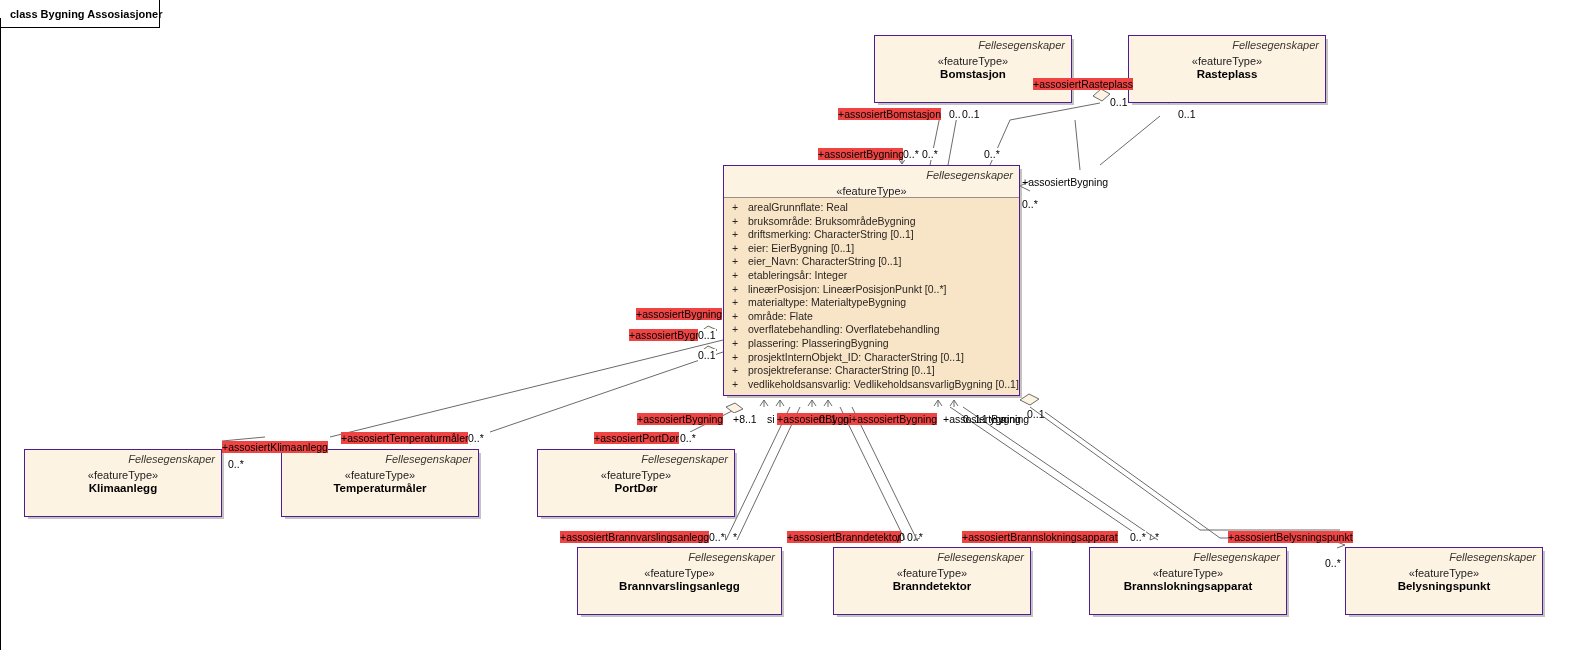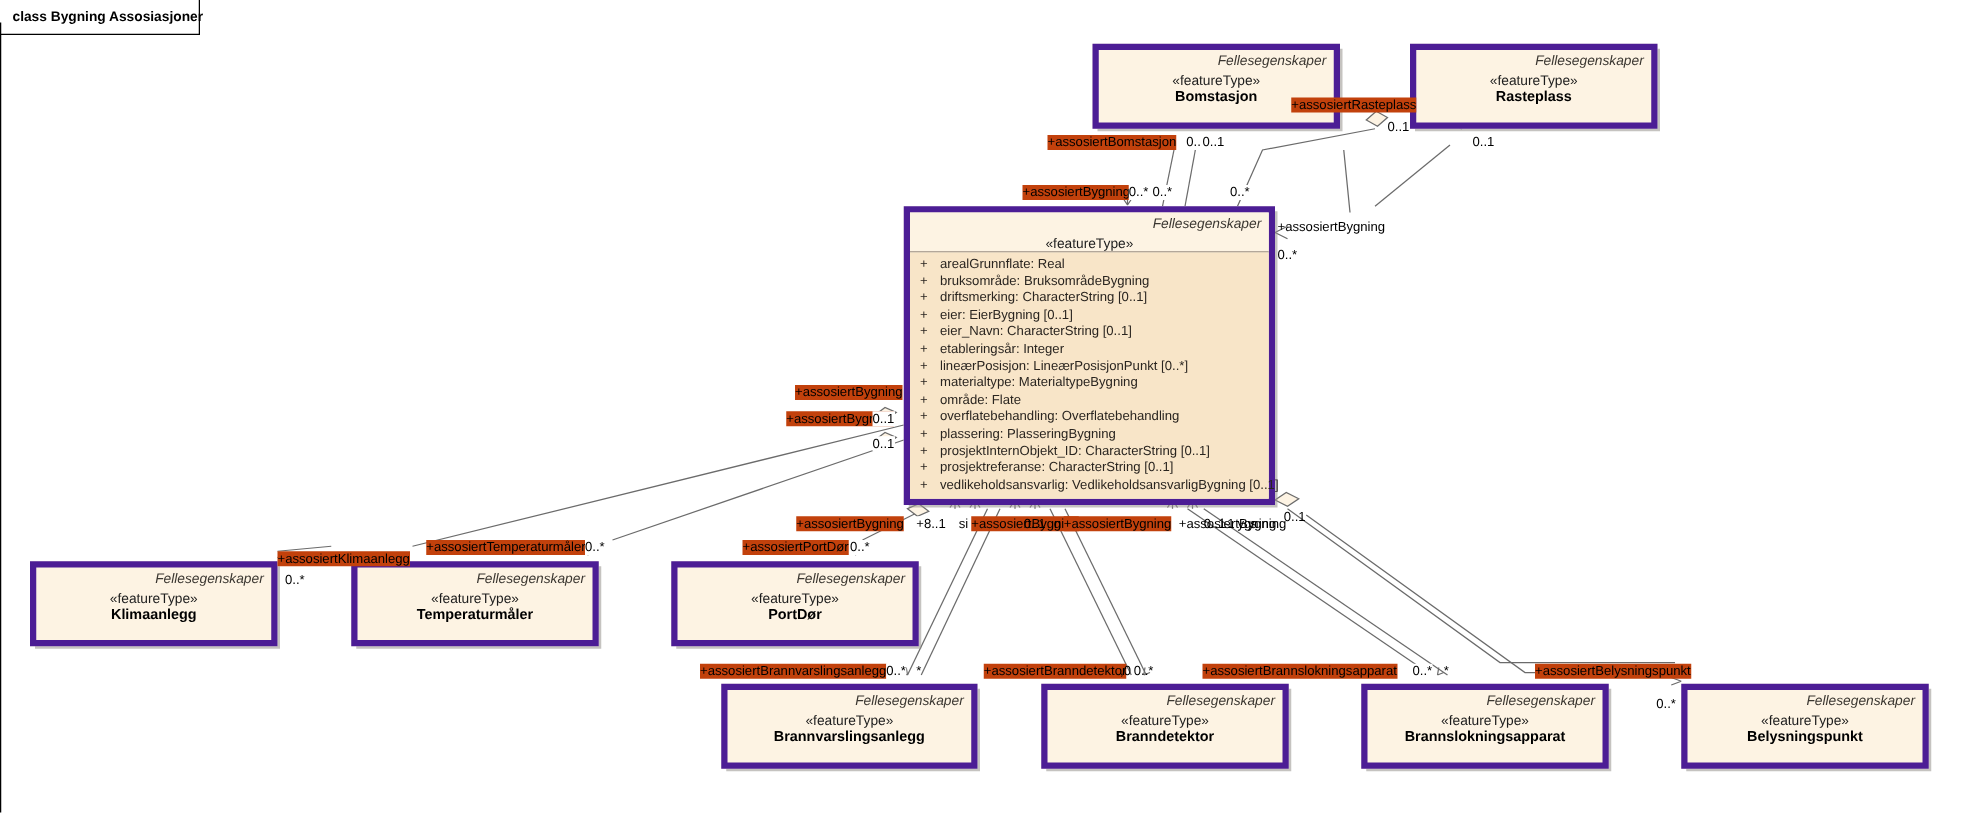--- a/index.html
+++ b/index.html
@@ -24,21 +24,21 @@
   .frame-tab .tab-slant{
     width:14px;height:100%;
     background:linear-gradient(to bottom right,#fff 49.5%,#000 49.5%,#000 52%,transparent 52%);
   }
   .frame-line{position:absolute;left:0;top:18px;width:1px;height:632px;background:#000;}
 
   
   .node{
     position:absolute;box-sizing:border-box;
     background:#fdf3e3;
-    border:5px solid #4c1d95;
+    border:1px solid #4c1d95;
     box-shadow:3px 3px 0 -1px rgba(150,145,140,.55);
   }
   .node .stereo-owner{
     text-align:right;font-style:italic;font-size:11px;
     padding:3px 6px 0 0;color:#3a3630;
   }
   .node .stereo{
     text-align:center;font-size:11px;margin-top:4px;color:#1c1c1c;
   }
   .node .cname{
@@ -55,21 +55,21 @@
   .attr-row{
     font-size:10.5px;line-height:13.6px;display:flex;color:#2a2520;
     padding-left:8px;
   }
   .attr-row .vis{width:16px;flex:0 0 16px;}
   .attr-row .txt{white-space:nowrap;}
 
   
   .lbl{
     position:absolute;font-size:10.5px;white-space:nowrap;
-    color:#000;background:#c2410c;line-height:12px;
+    color:#000;background:#ef4444;line-height:12px;
   }
   .lbl.nobg{background:transparent;}
   .mult{
     position:absolute;font-size:10.5px;white-space:nowrap;color:#000;
     background:#fff;line-height:12px;
   }
   .mult.nobg{background:transparent;}
 </style>
 </head>
 <body>

